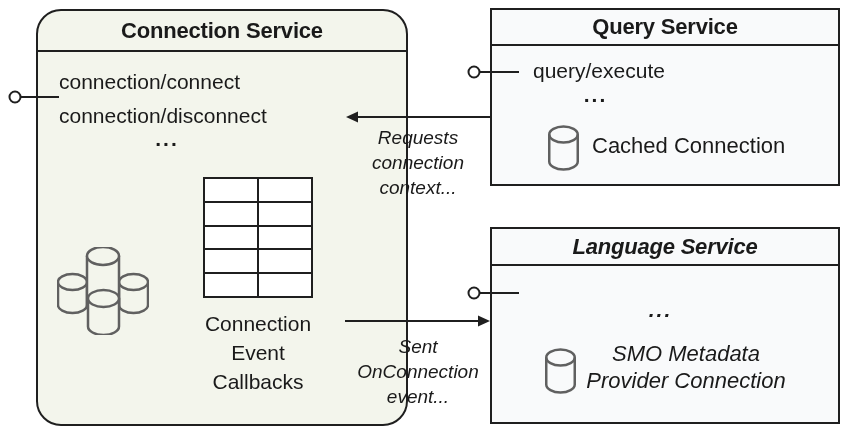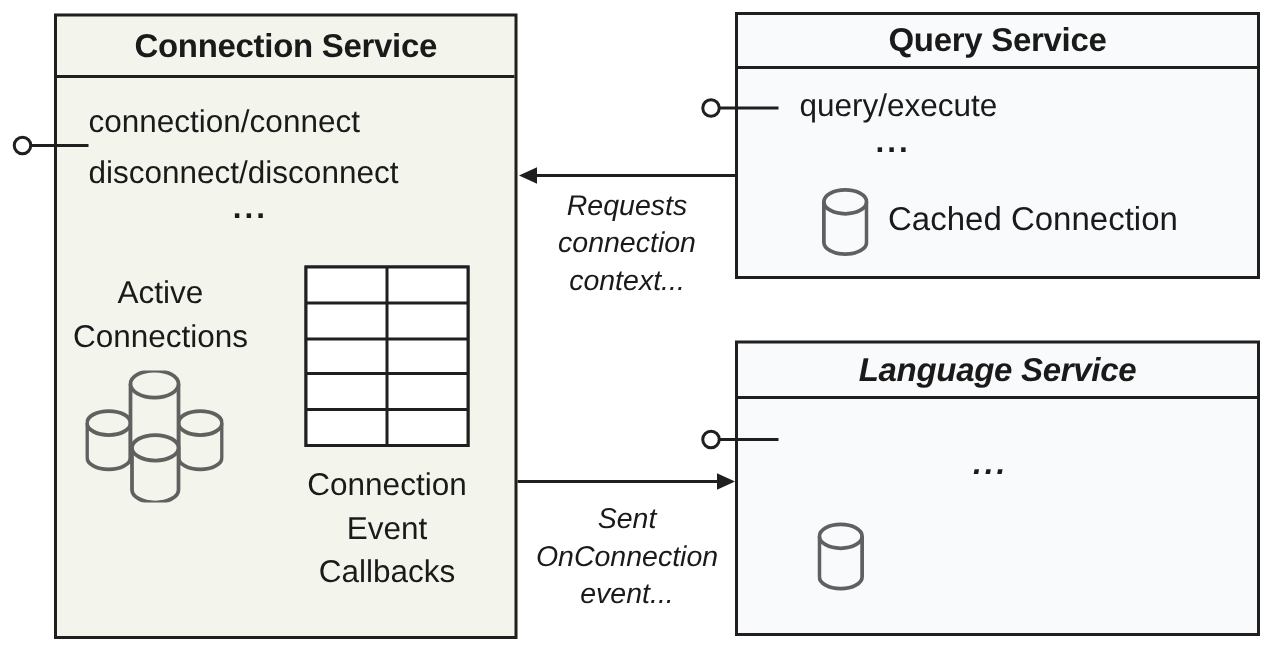--- a/index.html
+++ b/index.html
@@ -46,30 +46,28 @@
   .cyl.filled { fill:var(--connection-fill,#f3f5ec); }
   .wire { stroke:var(--border,#1f1f1f); stroke-width:2; fill:none; }
   .wire-dot { stroke:var(--border,#1f1f1f); stroke-width:2; fill:#ffffff; }
   .head { fill:var(--border,#1f1f1f); stroke:none; }
 </style>
 </head>
 <body>
 
 <div class="canvas">
 
-  <div class="box green" style="left:36px; top:9px; width:309px; height:417px;">
+  <div class="box green" style="left:36px; top:9px; width:372px; height:417px;border-radius:25px;">
     <div class="titlebar" style="height:41px;">Connection Service</div>
 
     <div class="abs methods pre" style="left:21px; top:54px; width:216px;">connection/connect
-disconnect/disconnect</div>
+connection/disconnect</div>
 
     <div class="abs ellipsis" style="left:21px; top:116px; width:216px;">...</div>
 
-    <div class="abs label-21 pre centered" style="left:5px; top:170px; width:128px;">Active
-Connections</div>
 
     <svg class="abs" style="left:19px; top:236px;" width="92" height="88" viewBox="0 0 92 88">
 
       <g transform="translate(0,27)">
         <path class="cyl filled" d="M1,8 V31 A14.5,8 0 0 0 30,31 V8"></path>
         <ellipse class="cyl filled" cx="15.5" cy="8" rx="14.5" ry="8"></ellipse>
       </g>
 
       <g transform="translate(61,27)">
         <path class="cyl filled" d="M1,8 V31 A14.5,8 0 0 0 30,31 V8"></path>
@@ -124,20 +122,22 @@
     <div class="titlebar" style="height:37px;">Language Service</div>
 
 
     <div class="abs ellipsis" style="left:41px; top:69px; width:255px;">...</div>
 
     <svg class="abs" style="left:53px; top:119px;" width="31" height="46" viewBox="0 0 31 46">
       <path class="cyl hollow" d="M1.25,9.5 V36.5 A14.25,8 0 0 0 29.75,36.5 V9.5"></path>
       <ellipse class="cyl hollow" cx="15.5" cy="9.5" rx="14.25" ry="8"></ellipse>
     </svg>
 
+    <div class="abs label-22 pre centered" style="left:64px; top:111px; width:260px;">SMO Metadata
+Provider Connection</div>
   </div>
 
   <div class="edge-label" style="left:348px; top:334px; width:140px;">Sent
 OnConnection
 event...</div>
 
   <div class="edge-label" style="left:348px; top:125px; width:140px;">Requests
 connection
 context...</div>
 

